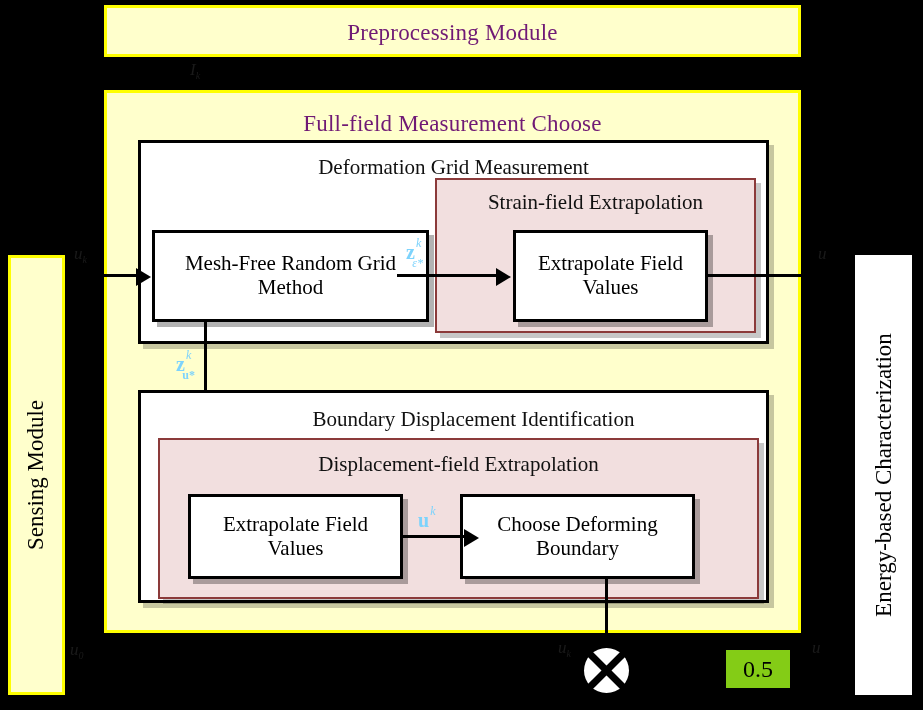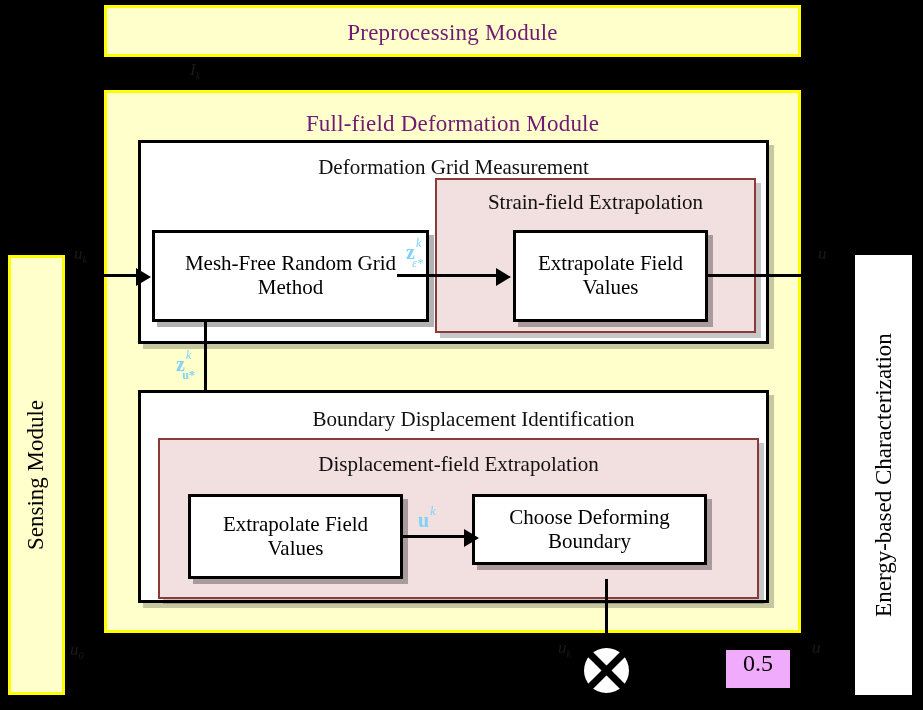--- a/index.html
+++ b/index.html
@@ -63,22 +63,22 @@
          color:#1a1a1a;white-space:nowrap;}
   .faint sub{font-size:10px;}
 
   
   .junction{position:absolute;border-radius:50%;background:#fff;}
   .junction::before,.junction::after{content:"";position:absolute;
      left:50%;top:-2px;bottom:-2px;width:7px;margin-left:-3.5px;background:#000;}
   .junction::before{transform:rotate(45deg);}
   .junction::after{transform:rotate(-45deg);}
 
-  .valbox{position:absolute;background:#f0abfc;display:flex;
-          justify-content:center;font-size:24px;color:#000;}
+  .valbox{position:absolute;background:#84cc16;display:flex;
+          align-items:center;justify-content:center;font-size:24px;color:#000;}
 </style>
 </head>
 <body>
 
 <div class="abs ymod" style="left:104px;top:5px;width:697px;height:52px;">
   <div class="ymod-title" style="top:12px;">Preprocessing Module</div>
 </div>
 
 <div class="dotv" style="left:217px;top:57px;height:166px;"></div>
 <div class="arrow-d" style="left:209px;top:221px;"></div>
@@ -88,21 +88,21 @@
 
 <div class="abs ymod side left" style="left:8px;top:255px;width:57px;height:440px;">
   <span>Sensing Module</span>
 </div>
 
 <div class="abs wmod side right" style="left:855px;top:255px;width:57px;height:440px;">
   <span>Energy-based Characterization</span>
 </div>
 
 <div class="abs ymod" style="left:104px;top:90px;width:697px;height:543px;">
-  <div class="ymod-title" style="top:18px;">Full-field Deformation Module</div>
+  <div class="ymod-title" style="top:18px;">Full-field Measurement Choose</div>
 </div>
 
 <div class="abs wpanel" style="left:138px;top:140px;width:631px;height:204px;">
   <div class="wpanel-title" style="top:12px;">Deformation Grid Measurement</div>
 </div>
 
 <div class="abs ppanel" style="left:435px;top:178px;width:321px;height:155px;">
   <div class="ppanel-title" style="top:10px;">Strain-field Extrapolation</div>
 </div>
 
@@ -142,21 +142,21 @@
 </div>
 
 <div class="abs ppanel" style="left:158px;top:438px;width:601px;height:161px;">
   <div class="ppanel-title" style="top:12px;">Displacement-field Extrapolation</div>
 </div>
 
 <div class="abs pbox" style="left:188px;top:494px;width:215px;height:85px;padding:0 10px;">
   <span>Extrapolate Field Values</span>
 </div>
 
-<div class="abs pbox" style="left:472px;top:494px;width:235px;height:71px;padding:0 20px;">
+<div class="abs pbox" style="left:460px;top:494px;width:235px;height:85px;padding:0 20px;">
   <span>Choose Deforming Boundary</span>
 </div>
 
 <div class="ln hl" style="left:403px;top:535px;width:62px;"></div>
 <div class="arrow-r" style="left:464px;top:529px;"></div>
 <div class="mlab" style="left:418px;top:500px;margin-top:8px;">
   <span>u</span><sup>k</sup>
 </div>
 
 <div class="ln vl" style="left:605px;top:579px;height:77px;"></div>

